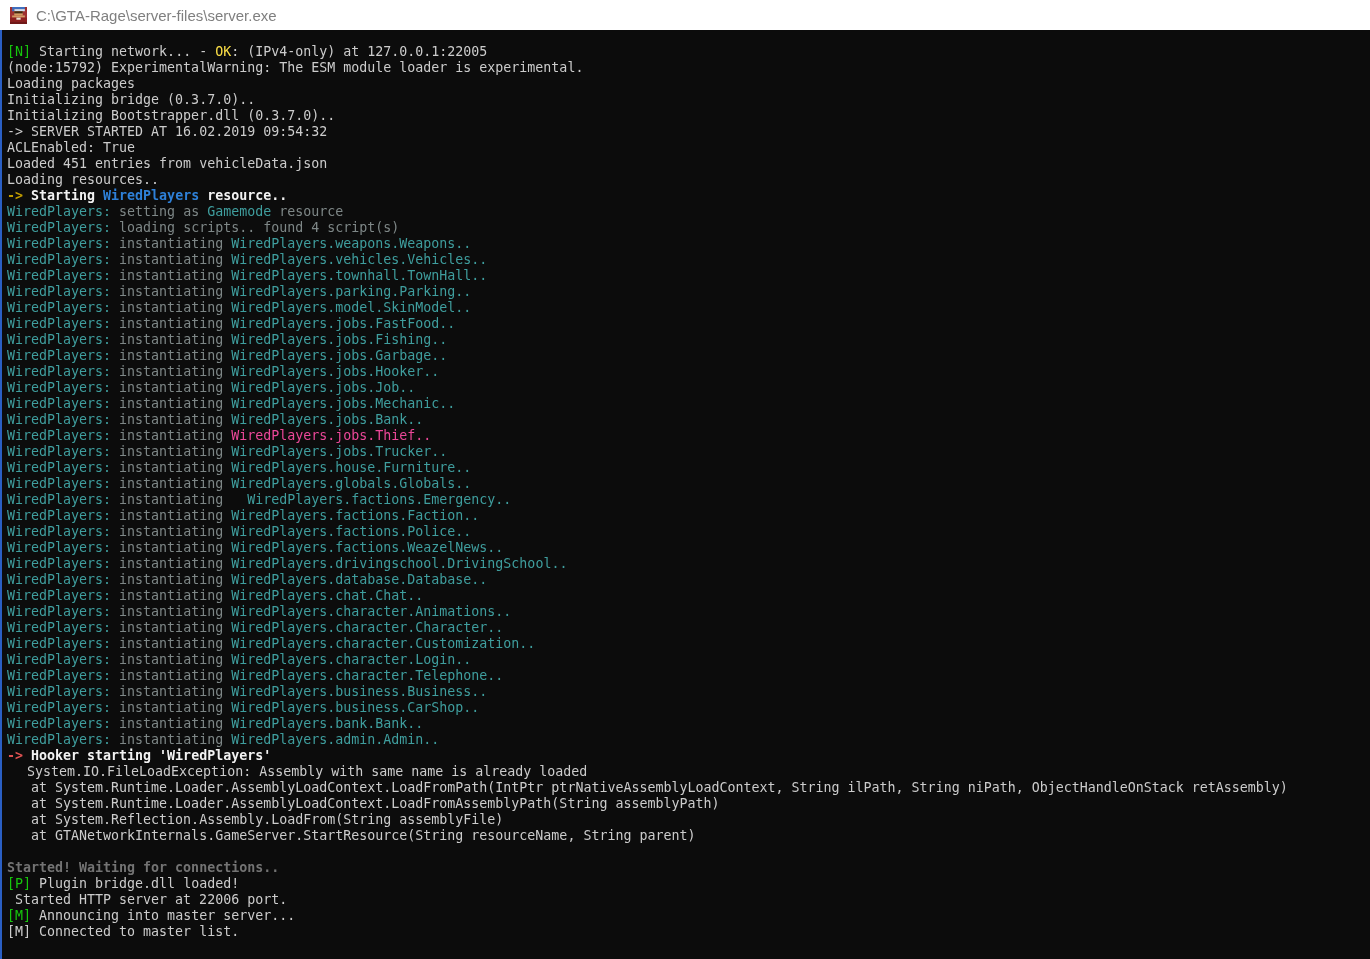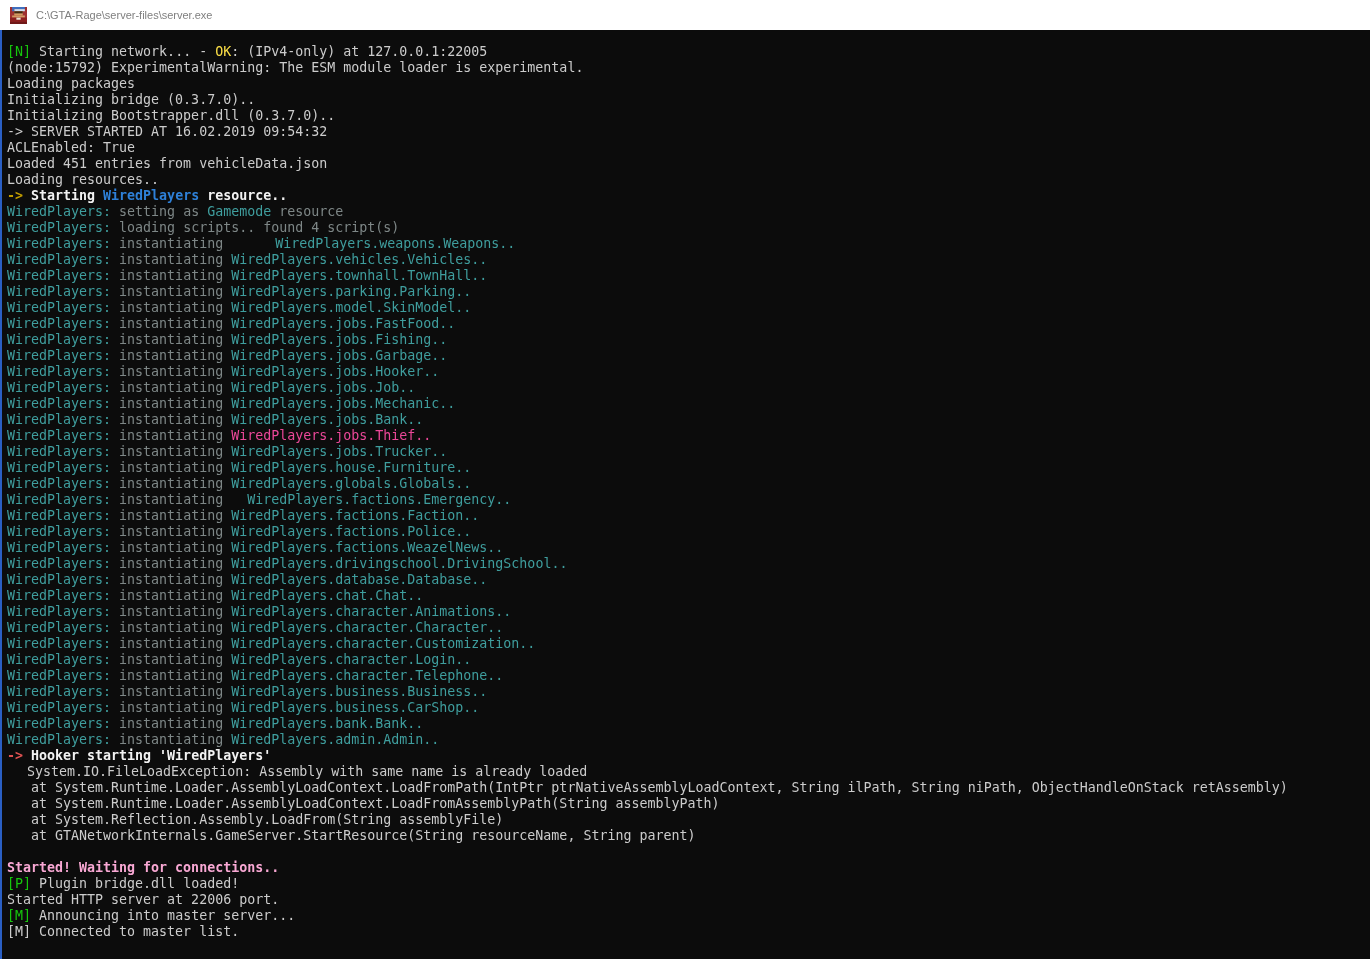--- a/index.html
+++ b/index.html
@@ -25,21 +25,21 @@
   .app-icon {
     width: 17px;
     height: 17px;
     flex: 0 0 17px;
     image-rendering: pixelated;
   }
 
   .window-title {
     margin-left: 9px;
     font-family: "Liberation Sans", sans-serif;
-    font-size: 11px;
+    font-size: 15px;
     color: #7f7f7f;
     white-space: pre;
   }
 
   .console {
     flex: 1 1 auto;
     background: #0c0c0c;
     border-left: 2px solid #2a5fc4;
     box-sizing: border-box;
     padding: 14px 0 0 5px;
@@ -82,21 +82,21 @@
       <div class="line"><span style="color: rgb(204, 204, 204);">Loading packages</span></div>
       <div class="line"><span style="color: rgb(204, 204, 204);">Initializing bridge (0.3.7.0)..</span></div>
       <div class="line"><span style="color: rgb(204, 204, 204);">Initializing Bootstrapper.dll (0.3.7.0)..</span></div>
       <div class="line"><span style="color: rgb(204, 204, 204);">-&gt; SERVER STARTED AT 16.02.2019 09:54:32</span></div>
       <div class="line"><span style="color: rgb(204, 204, 204);">ACLEnabled: True</span></div>
       <div class="line"><span style="color: rgb(204, 204, 204);">Loaded 451 entries from vehicleData.json</span></div>
       <div class="line"><span style="color: rgb(204, 204, 204);">Loading resources..</span></div>
       <div class="line"><span style="color: rgb(193, 156, 0); font-weight: bold;">-&gt;</span><span style="color: rgb(242, 242, 242); font-weight: bold;"> Starting </span><span style="color: rgb(46, 128, 216); font-weight: bold;">WiredPlayers</span><span style="color: rgb(242, 242, 242); font-weight: bold;"> resource..</span></div>
       <div class="line"><span style="color: rgb(63, 158, 158);">WiredPlayers:</span><span style="color: rgb(126, 135, 135);"> setting as </span><span style="color: rgb(63, 158, 158);">Gamemode</span><span style="color: rgb(126, 135, 135);"> resource</span></div>
       <div class="line"><span style="color: rgb(63, 158, 158);">WiredPlayers:</span><span style="color: rgb(126, 135, 135);"> loading scripts.. found 4 script(s)</span></div>
-      <div class="line"><span style="color: rgb(63, 158, 158);">WiredPlayers:</span><span style="color: rgb(126, 135, 135);"> instantiating </span><span style="color: rgb(63, 158, 158); margin-left: 44px;">WiredPlayers.weapons.Weapons..</span></div>
+      <div class="line"><span style="color: rgb(63, 158, 158);">WiredPlayers:</span><span style="color: rgb(126, 135, 135);"> instantiating </span><span style="color: rgb(63, 158, 158);">WiredPlayers.weapons.Weapons..</span></div>
       <div class="line"><span style="color: rgb(63, 158, 158);">WiredPlayers:</span><span style="color: rgb(126, 135, 135);"> instantiating </span><span style="color: rgb(63, 158, 158);">WiredPlayers.vehicles.Vehicles..</span></div>
       <div class="line"><span style="color: rgb(63, 158, 158);">WiredPlayers:</span><span style="color: rgb(126, 135, 135);"> instantiating </span><span style="color: rgb(63, 158, 158);">WiredPlayers.townhall.TownHall..</span></div>
       <div class="line"><span style="color: rgb(63, 158, 158);">WiredPlayers:</span><span style="color: rgb(126, 135, 135);"> instantiating </span><span style="color: rgb(63, 158, 158);">WiredPlayers.parking.Parking..</span></div>
       <div class="line"><span style="color: rgb(63, 158, 158);">WiredPlayers:</span><span style="color: rgb(126, 135, 135);"> instantiating </span><span style="color: rgb(63, 158, 158);">WiredPlayers.model.SkinModel..</span></div>
       <div class="line"><span style="color: rgb(63, 158, 158);">WiredPlayers:</span><span style="color: rgb(126, 135, 135);"> instantiating </span><span style="color: rgb(63, 158, 158);">WiredPlayers.jobs.FastFood..</span></div>
       <div class="line"><span style="color: rgb(63, 158, 158);">WiredPlayers:</span><span style="color: rgb(126, 135, 135);"> instantiating </span><span style="color: rgb(63, 158, 158);">WiredPlayers.jobs.Fishing..</span></div>
       <div class="line"><span style="color: rgb(63, 158, 158);">WiredPlayers:</span><span style="color: rgb(126, 135, 135);"> instantiating </span><span style="color: rgb(63, 158, 158);">WiredPlayers.jobs.Garbage..</span></div>
       <div class="line"><span style="color: rgb(63, 158, 158);">WiredPlayers:</span><span style="color: rgb(126, 135, 135);"> instantiating </span><span style="color: rgb(63, 158, 158);">WiredPlayers.jobs.Hooker..</span></div>
       <div class="line"><span style="color: rgb(63, 158, 158);">WiredPlayers:</span><span style="color: rgb(126, 135, 135);"> instantiating </span><span style="color: rgb(63, 158, 158);">WiredPlayers.jobs.Job..</span></div>
       <div class="line"><span style="color: rgb(63, 158, 158);">WiredPlayers:</span><span style="color: rgb(126, 135, 135);"> instantiating </span><span style="color: rgb(63, 158, 158);">WiredPlayers.jobs.Mechanic..</span></div>
@@ -121,20 +121,20 @@
       <div class="line"><span style="color: rgb(63, 158, 158);">WiredPlayers:</span><span style="color: rgb(126, 135, 135);"> instantiating </span><span style="color: rgb(63, 158, 158);">WiredPlayers.business.CarShop..</span></div>
       <div class="line"><span style="color: rgb(63, 158, 158);">WiredPlayers:</span><span style="color: rgb(126, 135, 135);"> instantiating </span><span style="color: rgb(63, 158, 158);">WiredPlayers.bank.Bank..</span></div>
       <div class="line"><span style="color: rgb(63, 158, 158);">WiredPlayers:</span><span style="color: rgb(126, 135, 135);"> instantiating </span><span style="color: rgb(63, 158, 158);">WiredPlayers.admin.Admin..</span></div>
       <div class="line"><span style="color: rgb(224, 82, 82); font-weight: bold;">-&gt;</span><span style="color: rgb(242, 242, 242); font-weight: bold;"> Hooker starting 'WiredPlayers'</span></div>
       <div class="line"><span style="color: rgb(204, 204, 204); margin-left: 20px;">System.IO.FileLoadException: Assembly with same name is already loaded</span></div>
       <div class="line"><span style="color: rgb(204, 204, 204);">   at System.Runtime.Loader.AssemblyLoadContext.LoadFromPath(IntPtr ptrNativeAssemblyLoadContext, String ilPath, String niPath, ObjectHandleOnStack retAssembly)</span></div>
       <div class="line"><span style="color: rgb(204, 204, 204);">   at System.Runtime.Loader.AssemblyLoadContext.LoadFromAssemblyPath(String assemblyPath)</span></div>
       <div class="line"><span style="color: rgb(204, 204, 204);">   at System.Reflection.Assembly.LoadFrom(String assemblyFile)</span></div>
       <div class="line"><span style="color: rgb(204, 204, 204);">   at GTANetworkInternals.GameServer.StartResource(String resourceName, String parent)</span></div>
       <div class="line"></div>
-      <div class="line"><span style="color: #f9a8d4; font-weight: bold; margin-top: 16px;">Started! Waiting for connections..</span></div>
+      <div class="line"><span style="color: #737373; font-weight: bold; margin-top: 16px;">Started! Waiting for connections..</span></div>
       <div class="line"><span style="color: rgb(22, 198, 12);">[P]</span><span style="color: rgb(204, 204, 204);"> Plugin bridge.dll loaded!</span></div>
-      <div class="line"><span style="color: rgb(204, 204, 204);">Started HTTP server at 22006 port.</span></div>
+      <div class="line"><span style="color: rgb(204, 204, 204); margin-left: 8px;">Started HTTP server at 22006 port.</span></div>
       <div class="line"><span style="color: rgb(22, 198, 12);">[M]</span><span style="color: rgb(204, 204, 204);"> Announcing into master server...</span></div>
       <div class="line"><span style="color: rgb(204, 204, 204);">[M] Connected to master list.</span></div>
     </div>
 
 </div>
 
 </body></html>

